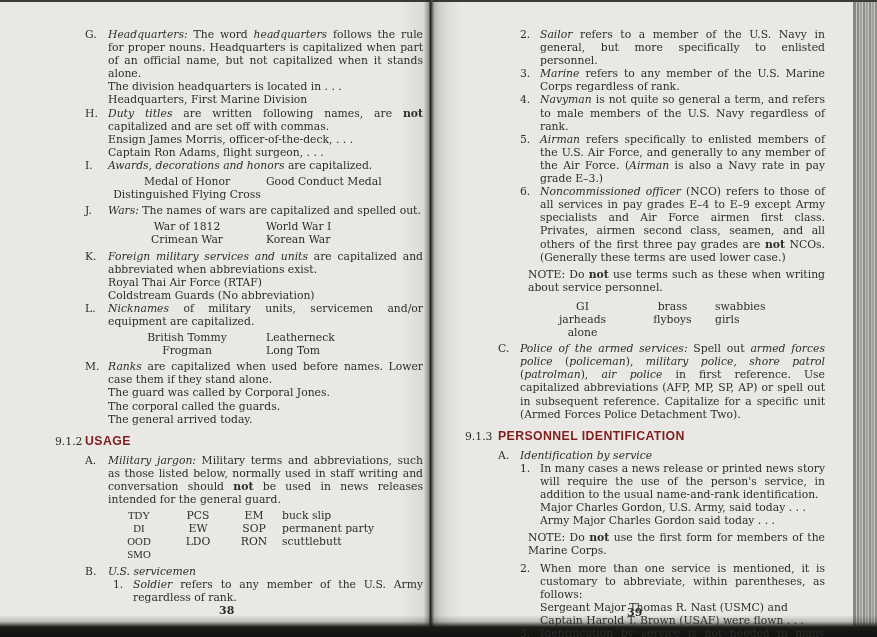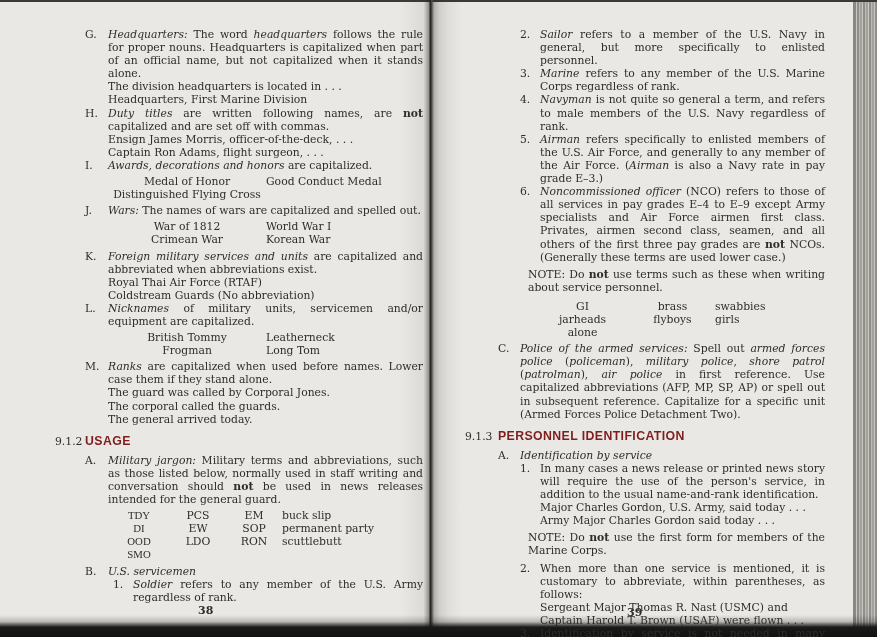--- a/index.html
+++ b/index.html
@@ -43,21 +43,21 @@
   .pg-right .heading{margin-left:-55px;}
   .hnum{display:inline-block;}
   .pg-left .hnum{width:30px;}
   .pg-right .hnum{width:33px;}
   .htitle{font-family:"Liberation Sans",sans-serif;font-weight:bold;font-size:12.3px;letter-spacing:0.4px;color:#7f1d1d;}
 
   .it{font-style:italic;}
   .bd{font-weight:bold;}
 
   .pagenum{position:absolute;font-weight:bold;font-size:11px;color:#2d2d2a;}
-  .pagenum.left{left:198px;top:604px;}
+  .pagenum.left{left:219px;top:604px;}
   .pagenum.right{left:627px;top:606px;}
 
   
   .top-edge{position:absolute;top:0;left:0;width:877px;height:2px;background:#3a3a38;}
   .gutter-shadow{position:absolute;top:0;left:400px;width:62px;height:637px;
     background:linear-gradient(90deg,
       rgba(30,30,28,0) 0%,
       rgba(30,30,28,0.07) 38%,
       rgba(30,30,28,0.40) 46%,
       #242422 49%,

